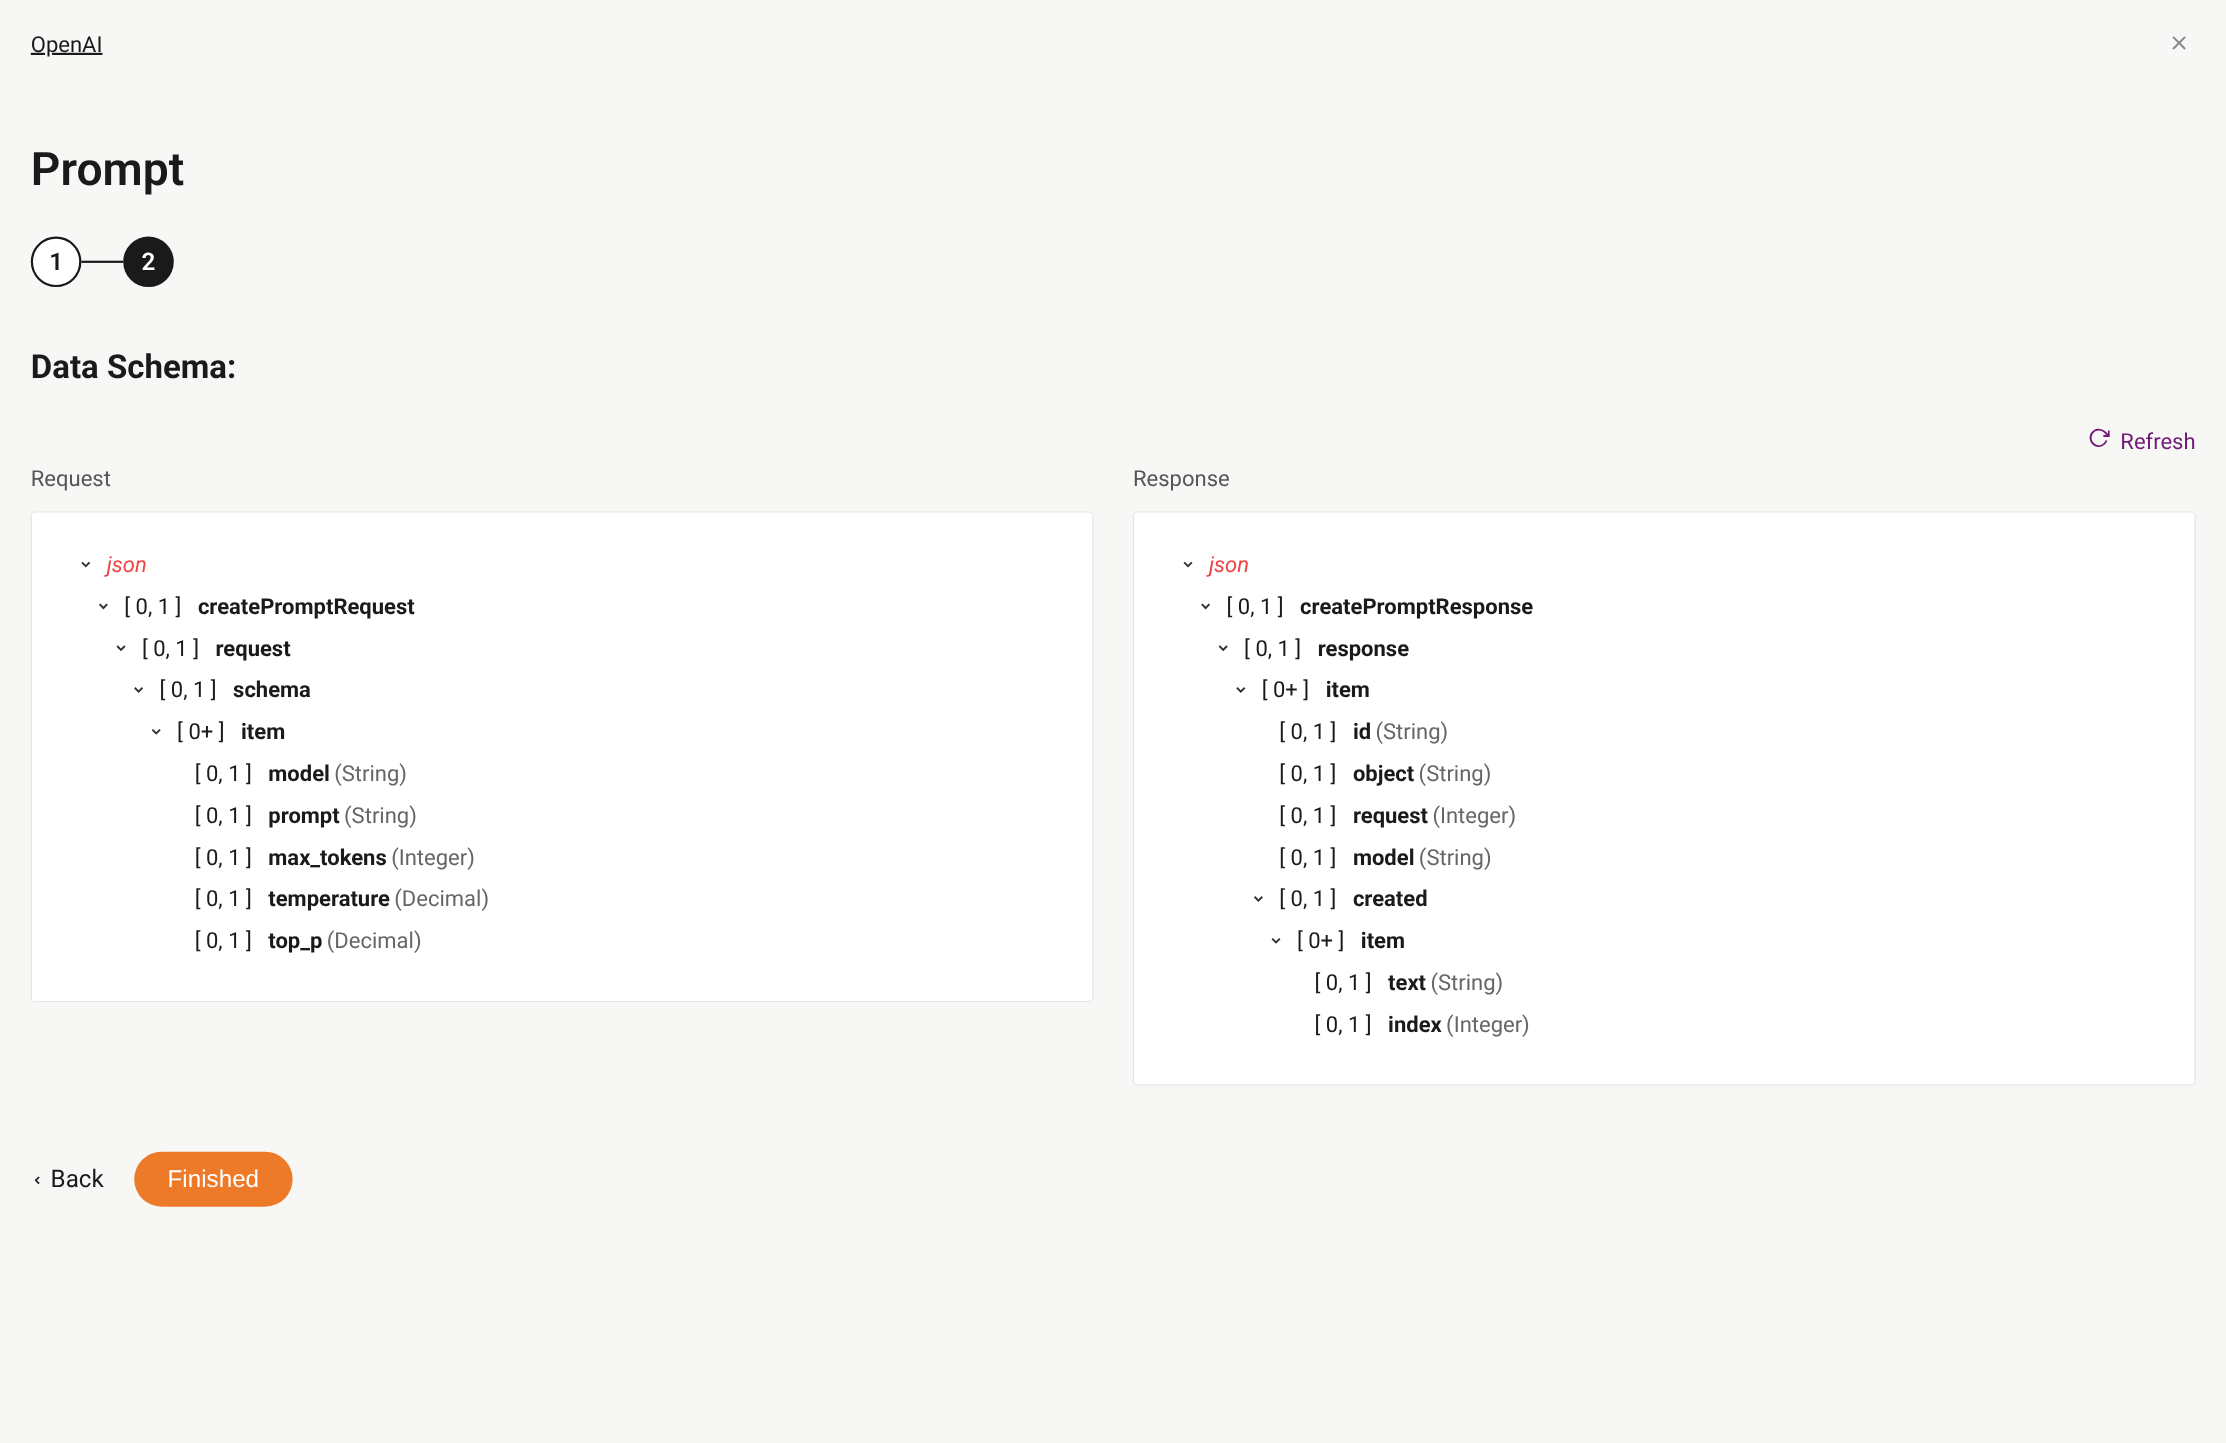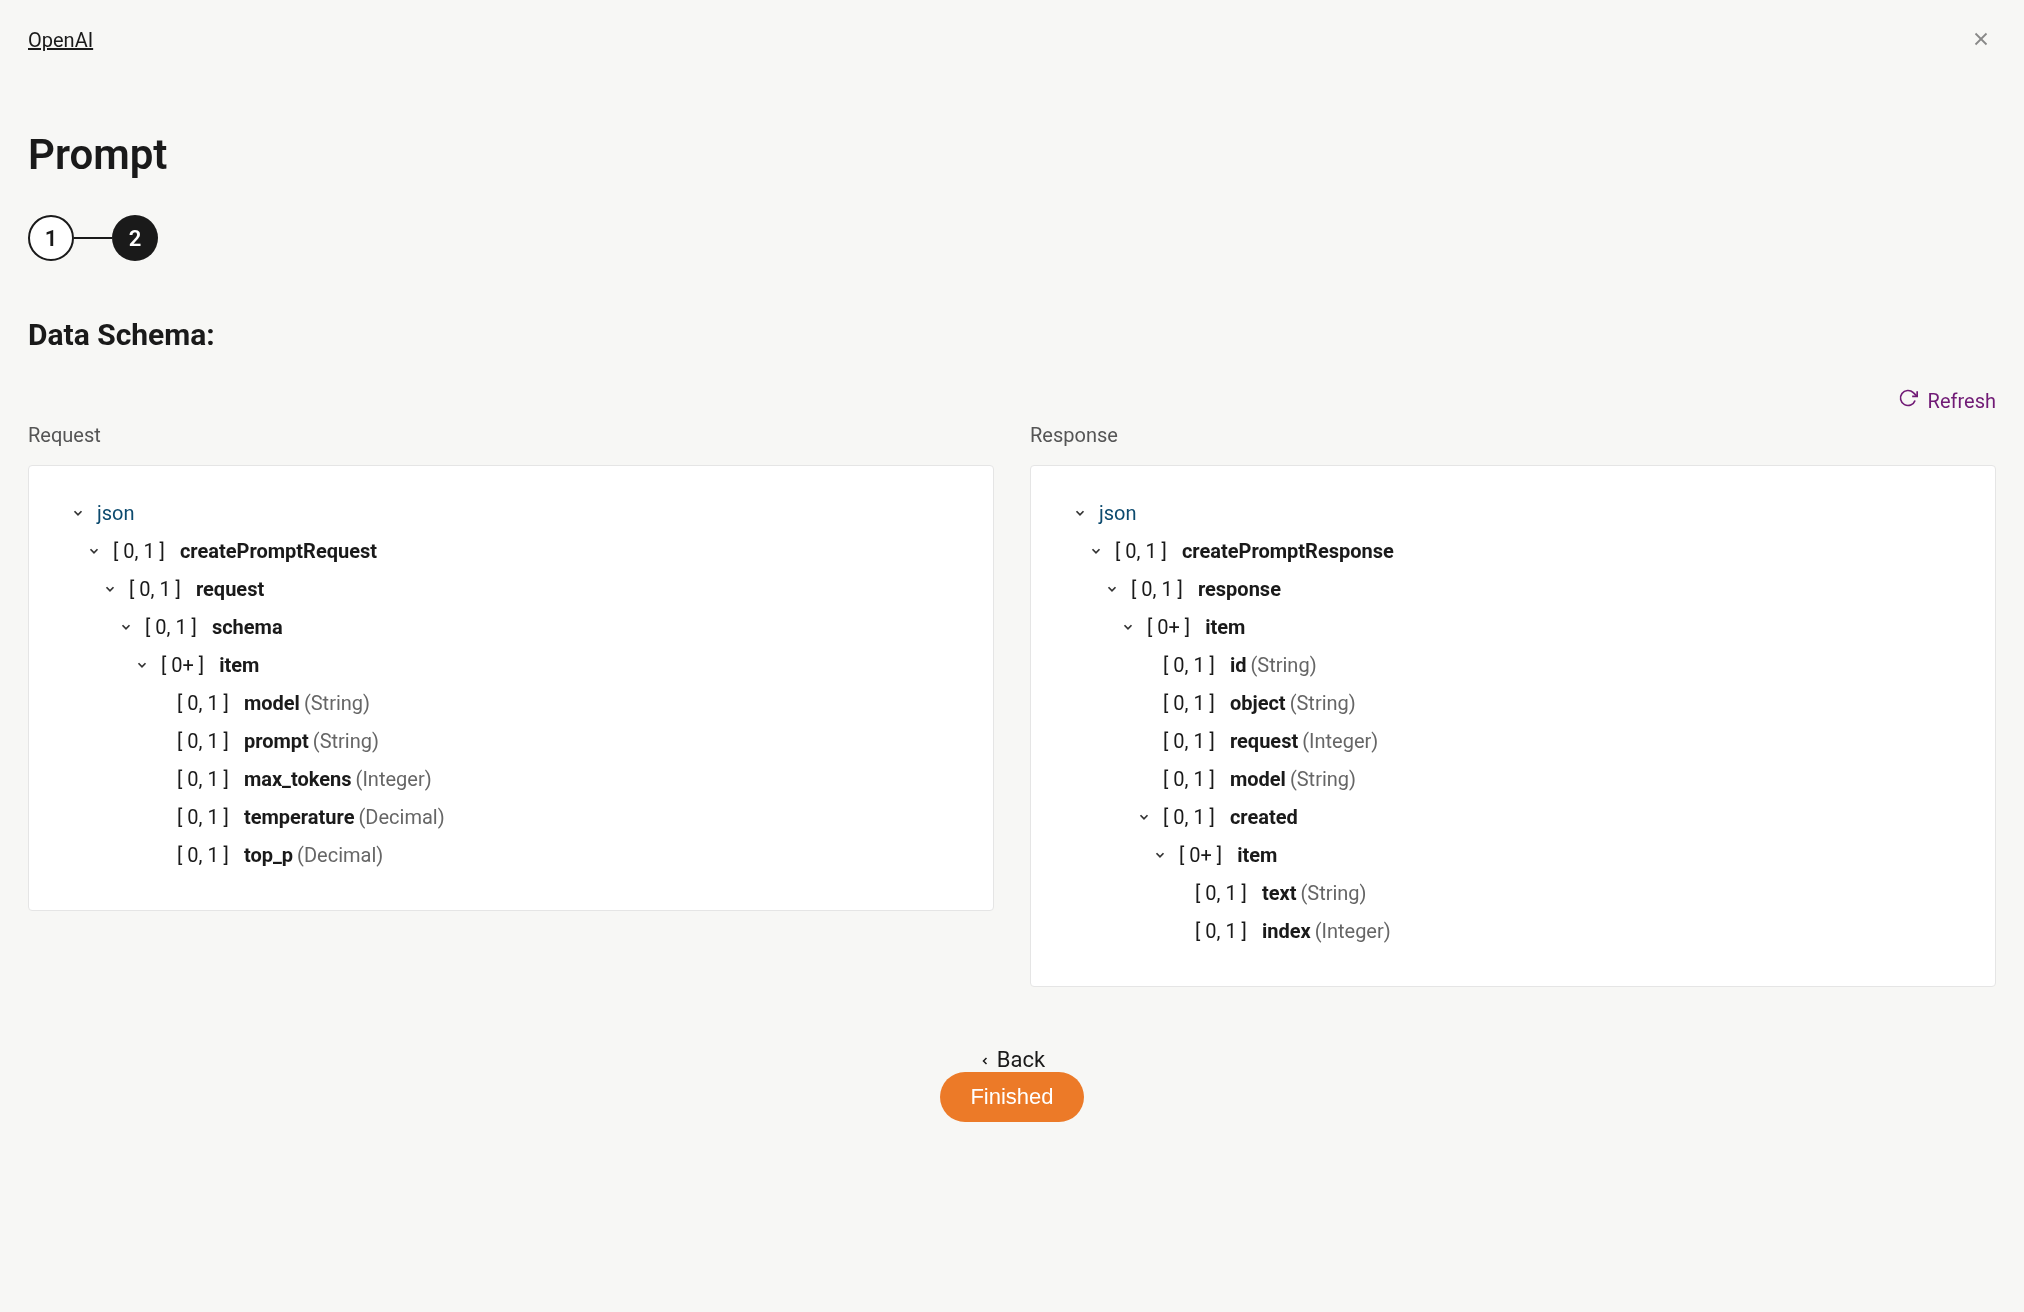--- a/index.html
+++ b/index.html
@@ -112,38 +112,39 @@
       color: #1a1a1a;
       margin-right: 4px;
     }
     .tree-name {
       font-weight: 700;
       color: #1a1a1a;
       margin-left: 11px;
     }
     .tree-name-plain {
       font-weight: 400;
-      color: #0c4a6e;
+      color: #ef4444;
+      font-style: italic;
     }
     .tree-type {
       color: #666;
       margin-left: 4px;
     }
     .indent-0 { padding-left: 28px; }
     .indent-1 { padding-left: 44px; }
     .indent-2 { padding-left: 60px; }
     .indent-3 { padding-left: 76px; }
     .indent-4 { padding-left: 92px; }
     .indent-5 { padding-left: 108px; }
     .indent-6 { padding-left: 124px; }
     .footer {
       display: flex;
       align-items: center;
+      gap: 28px;
       margin-top: 60px;
-      flex-direction: column;
     }
     .back-link {
       display: flex;
       align-items: center;
       gap: 6px;
       font-size: 22px;
       color: #1a1a1a;
       cursor: pointer;
     }
     .btn {

